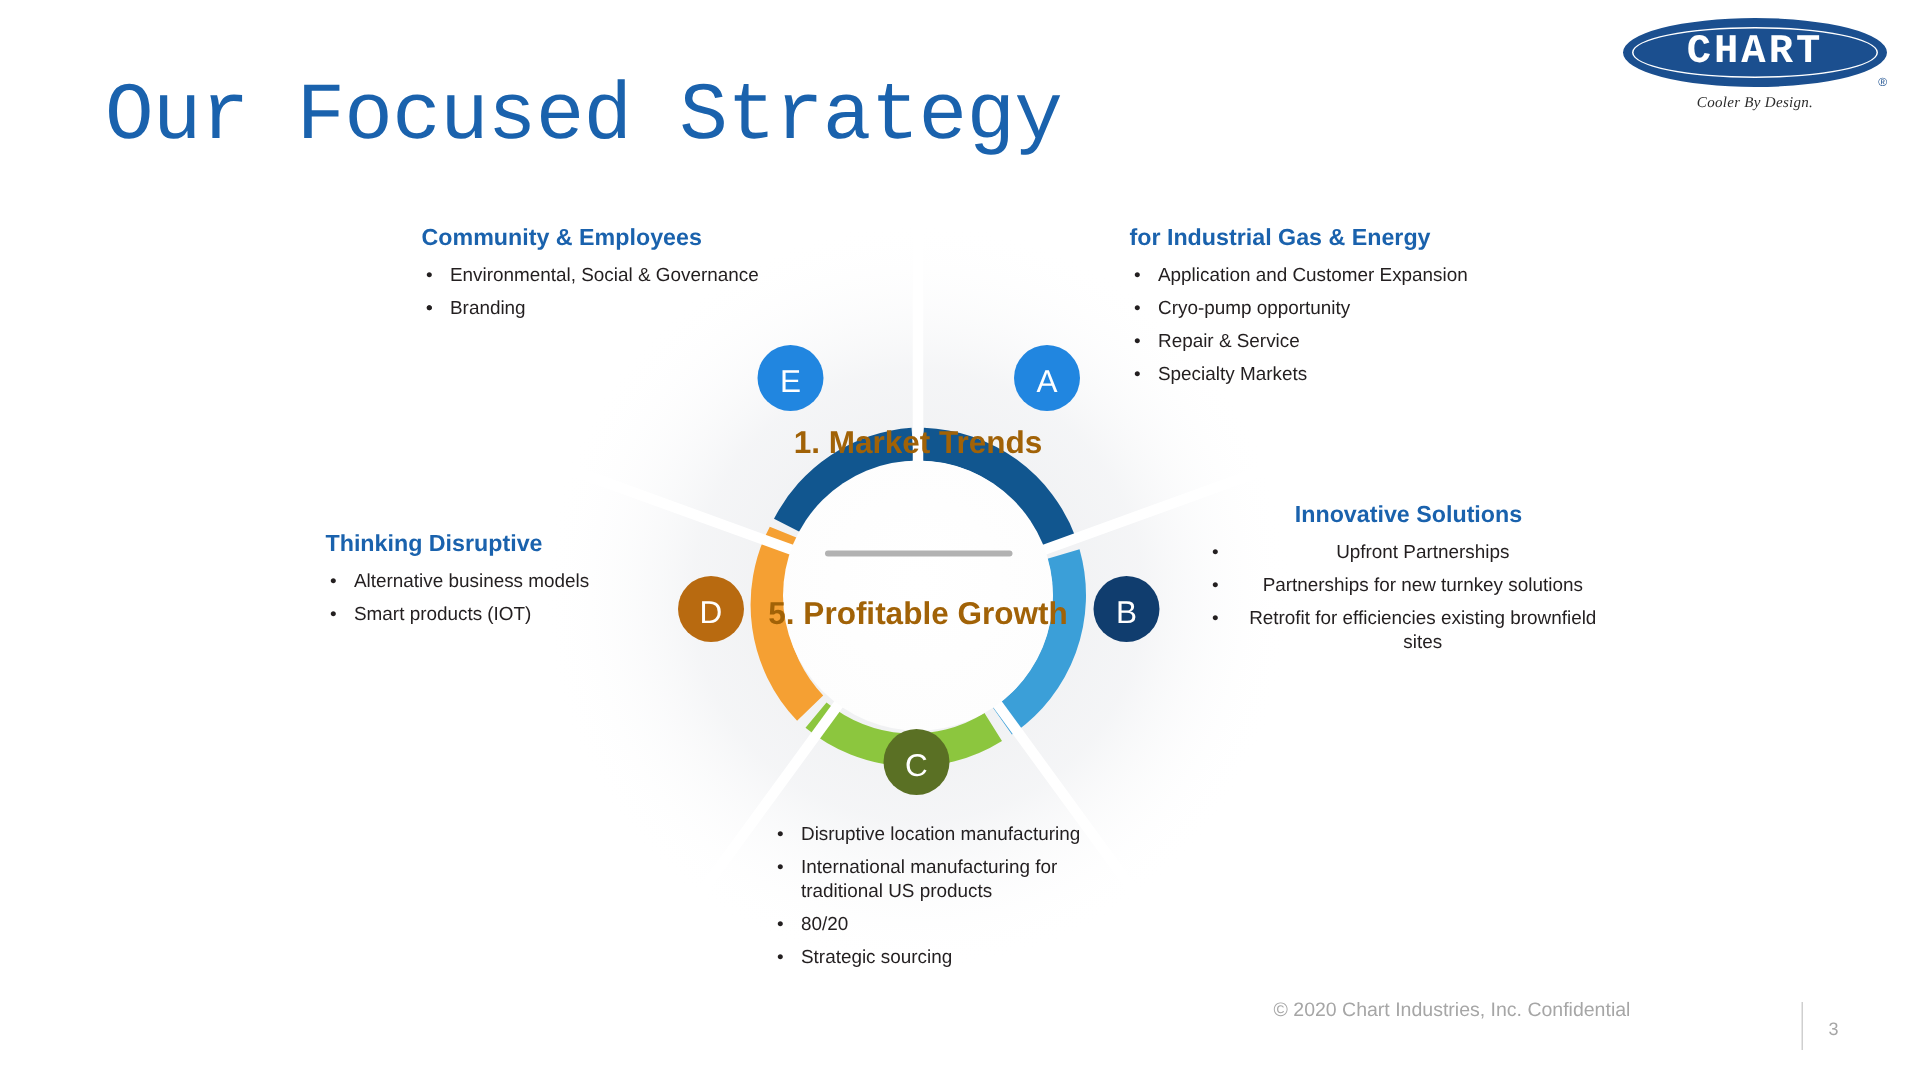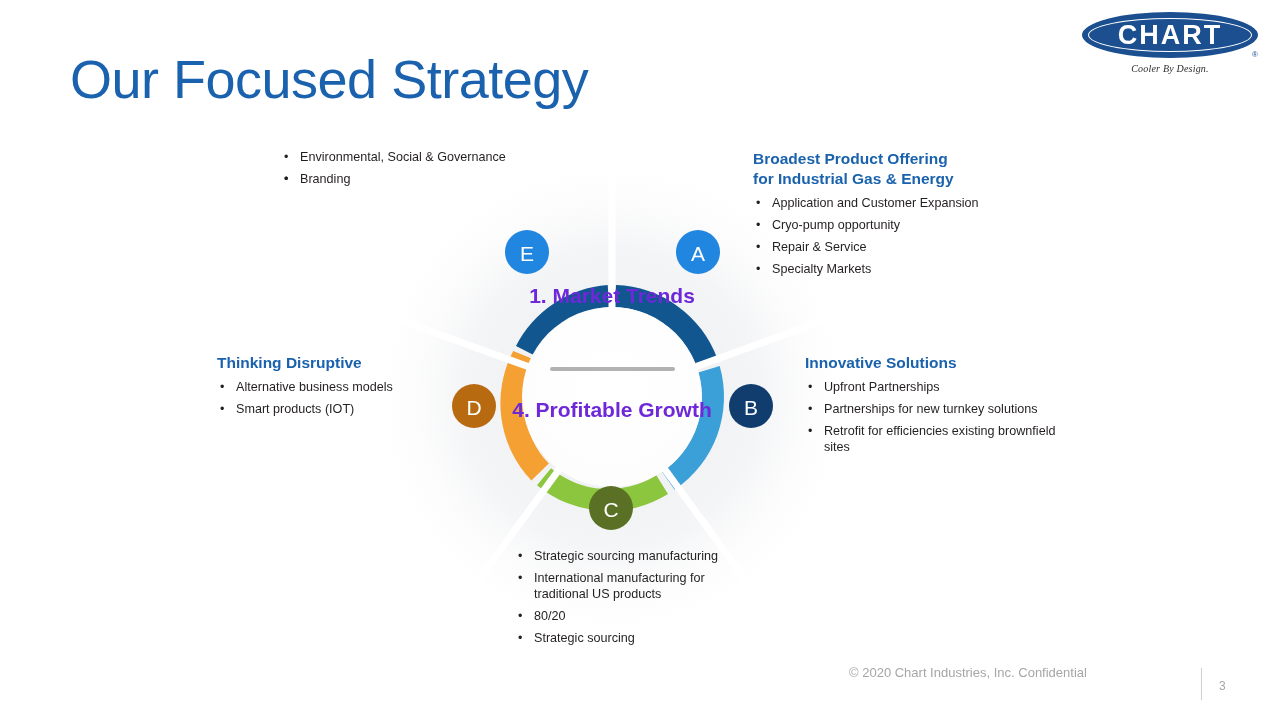--- a/index.html
+++ b/index.html
@@ -18,20 +18,21 @@
   
   #slide-title {
     position: absolute;
     left: 70px;
     top: 48px;
     font-size: 54px;
     font-weight: 400;
     color: #1a62ad;
     letter-spacing: -0.5px;
     white-space: nowrap;
+    font-family: Liberation Mono, monospace;
   }
 
   
   #logo-block {
     position: absolute;
     right: 22px;
     top: 12px;
     width: 176px;
     text-align: center;
   }
@@ -50,21 +51,21 @@
   #logo-inner-ring {
     position: absolute;
     left: 4px; top: 4px; right: 4px; bottom: 4px;
     border-radius: 50%;
     border: 1.5px solid #ffffff;
     box-sizing: border-box;
   }
   #logo-wordmark {
     position: relative;
     color: #ffffff;
-    font-family: Liberation Sans, sans-serif;
+    font-family: Liberation Mono, monospace;
     font-size: 27px;
     font-weight: 700;
     letter-spacing: 2px;
     z-index: 2;
   }
   #logo-reg {
     position: absolute;
     right: -2px;
     bottom: -3px;
     font-size: 8px;
@@ -87,21 +88,21 @@
     width: 1280px;
     height: 720px;
     pointer-events: none;
   }
   #diagram svg { display: block; }
 
   
   .center-line {
     position: absolute;
     text-align: center;
-    color: #6d28d9;
+    color: #a16207;
     font-weight: 700;
     font-size: 21px;
     line-height: 28px;
     width: 200px;
   }
   #center-top { left: 512px; top: 282px; }
   #center-bottom { left: 512px; top: 396px; }
   #center-divider {
     position: absolute;
     left: 550px;
@@ -138,21 +139,21 @@
     position: absolute;
     left: 3px;
     top: 0px;
     color: #231f20;
     font-size: 12.6px;
   }
 
   #callout-community { left: 281px; top: 149px; width: 262px; }
   #callout-broadest  { left: 753px; top: 149px; width: 270px; }
   #callout-thinking  { left: 217px; top: 353px; width: 220px; }
-  #callout-innovative{ left: 805px; top: 353px; width: 268px; }
+  #callout-innovative{ left: 805px; top: 334px; width: 268px; text-align: center; }
   #callout-margin    { left: 515px; top: 548px; width: 240px; }
 
   
   #footer-copyright {
     position: absolute;
     left: 849px;
     top: 665px;
     font-size: 13px;
     color: #a6a6a6;
   }
@@ -270,33 +271,33 @@
       <g>
         <circle cx="527" cy="252" r="22" fill="#2186e0"></circle>
         <text x="527" y="261" text-anchor="middle" font-family="Liberation Sans, sans-serif" font-size="21" fill="#ffffff">E</text>
       </g>
     </g>
   </svg>
 </div>
 
 <div class="center-line" id="center-top">1. Market Trends</div>
 <div id="center-divider"></div>
-<div class="center-line" id="center-bottom">4. Profitable Growth</div>
+<div class="center-line" id="center-bottom">5. Profitable Growth</div>
 
 <div class="callout" id="callout-community">
+  <div class="callout-title">Community &amp; Employees</div>
   <ul>
     <li><span class="bullet-dot">•</span><span>Environmental, Social &amp; Governance</span></li>
     <li><span class="bullet-dot">•</span></li>
     <li><span class="bullet-dot">•</span><span>Branding</span></li>
   </ul>
 </div>
 
 <div class="callout" id="callout-broadest">
   <div class="callout-title">
-    <div>Broadest Product Offering</div>
     <div>for Industrial Gas &amp; Energy</div>
   </div>
   <ul>
     <li><span class="bullet-dot">•</span><span>Application and Customer Expansion</span></li>
     <li><span class="bullet-dot">•</span><span>Cryo-pump opportunity</span></li>
     <li><span class="bullet-dot">•</span><span>Repair &amp; Service</span></li>
     <li><span class="bullet-dot">•</span><span>Specialty Markets</span></li>
   </ul>
 </div>
 
@@ -312,21 +313,21 @@
   <div class="callout-title">Innovative Solutions</div>
   <ul>
     <li><span class="bullet-dot">•</span><span>Upfront Partnerships</span></li>
     <li><span class="bullet-dot">•</span><span>Partnerships for new turnkey solutions</span></li>
     <li><span class="bullet-dot">•</span><span>Retrofit for efficiencies existing brownfield sites</span></li>
   </ul>
 </div>
 
 <div class="callout" id="callout-margin">
   <ul>
-    <li><span class="bullet-dot">•</span><span>Strategic sourcing manufacturing</span></li>
+    <li><span class="bullet-dot">•</span><span>Disruptive location manufacturing</span></li>
     <li><span class="bullet-dot">•</span><span>International manufacturing for traditional US products</span></li>
     <li><span class="bullet-dot">•</span><span>80/20</span></li>
     <li><span class="bullet-dot">•</span><span>Strategic sourcing</span></li>
   </ul>
 </div>
 
 <div id="footer-copyright">© 2020 Chart Industries, Inc. Confidential</div>
 <div id="footer-divider"></div>
 <div id="footer-pagenum">3</div>
 

